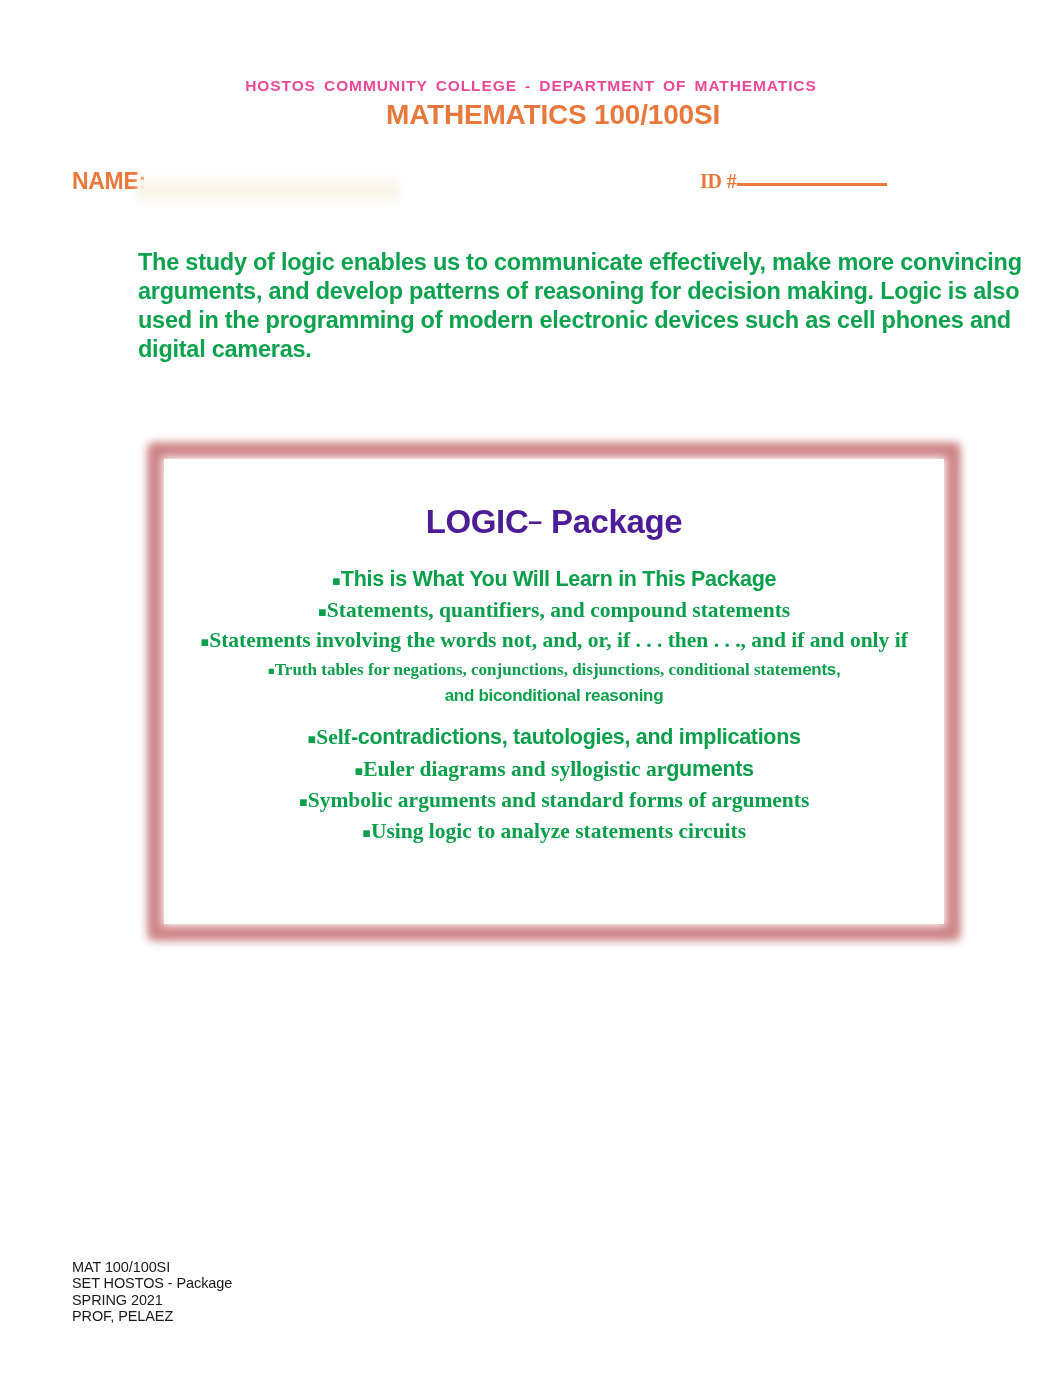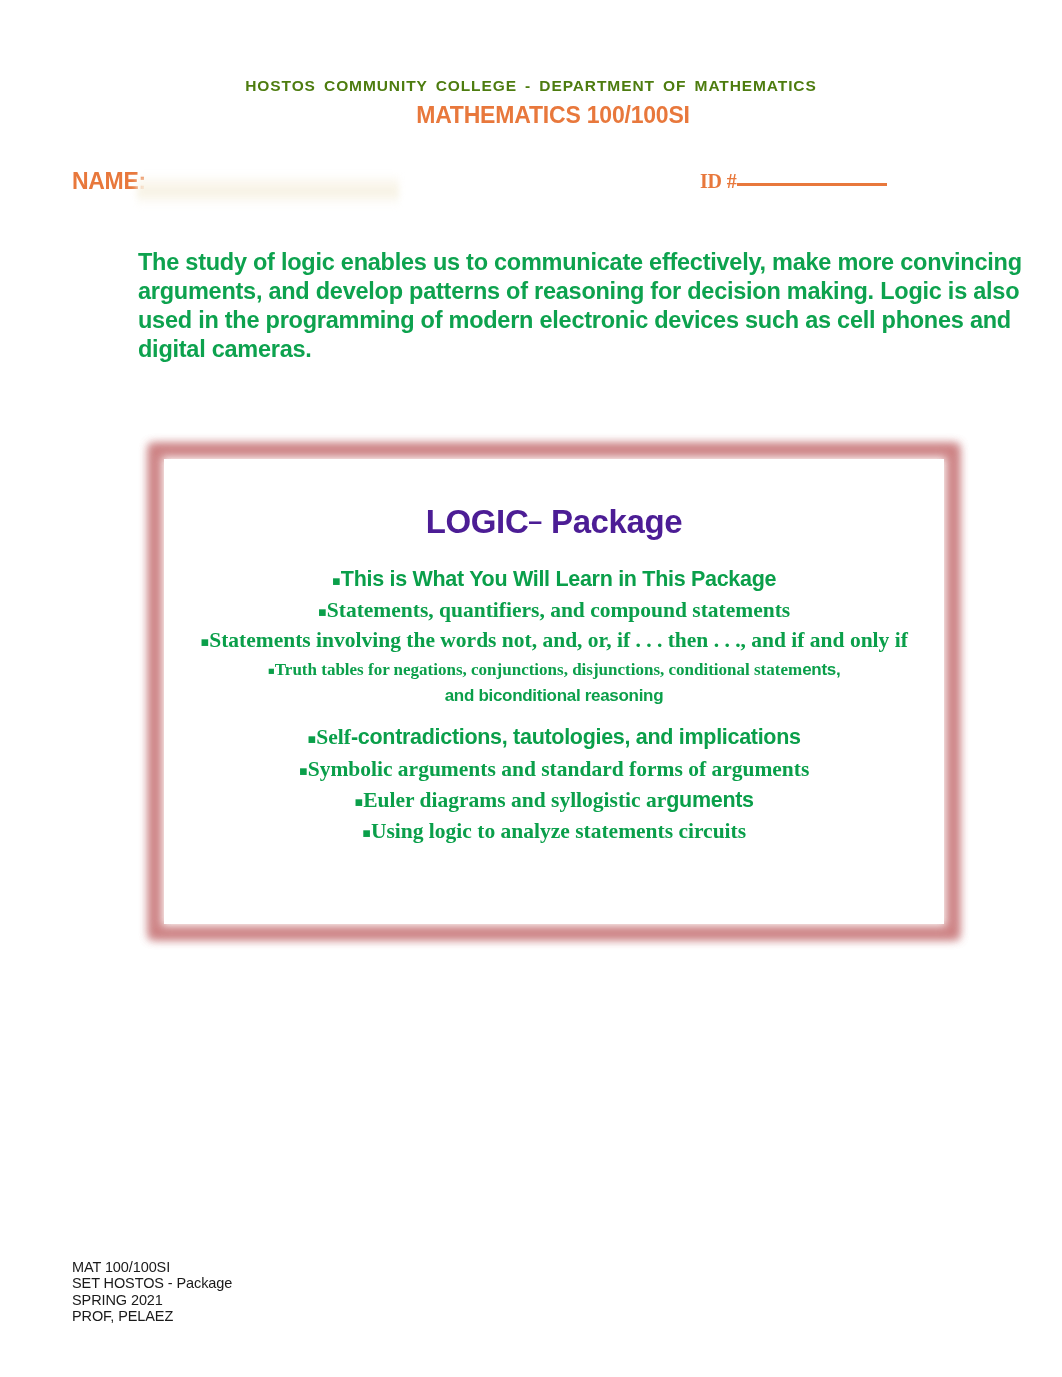--- a/index.html
+++ b/index.html
@@ -18,32 +18,32 @@
 
   
   .header {
     position: absolute;
     top: 76px;
     left: 0;
     width: 1062px;
     text-align: center;
   }
   .header-line1 {
-    color: #4d7c0f;
+    color: #ec4899;
     font-weight: bold;
     font-size: 15.5px;
     letter-spacing: 0.9px;
     word-spacing: 3px;
     font-family: "Liberation Sans", sans-serif;
     line-height: 20px;
   }
   .header-line2 {
     color: #e8783c;
     font-weight: bold;
-    font-size: 23px;
+    font-size: 28px;
     letter-spacing: -0.2px;
     font-family: "Liberation Sans", sans-serif;
     line-height: 32px;
     margin-top: 3px;
     margin-left: 44px;
   }
 
   
   .name-row {
     position: absolute;
@@ -248,23 +248,23 @@
 
       <div class="bullet-line bl2"><span class="sq">▪</span><span class="r">Statements, quantifiers, and compound statements</span></div>
 
       <div class="bullet-line bl3"><span class="sq">▪</span><span class="r">Statements involving the words not, and, or, if . . . then . . ., and if and only if</span></div>
 
       <div class="bullet-line bl4"><span class="sq">▪</span><span class="r">Truth tables for negations, conjunctions, disjunctions, conditional statem</span><span class="s">ents,</span><br><span class="s">and biconditional reasoning</span></div>
 
       <div class="bullet-line bl5"><span class="sq">▪</span><span class="r">Self</span><span class="s">-contradictions, tautologies, and implications</span></div>
 
 
+      <div class="bullet-line bl8"><span class="sq">▪</span><span class="r">Euler diagrams and syllogistic ar</span><span class="s">guments</span></div>
+
       <div class="bullet-line bl7"><span class="sq">▪</span><span class="r">Symbolic arguments and standard forms of arguments</span></div>
-
-      <div class="bullet-line bl8"><span class="sq">▪</span><span class="r">Euler diagrams and syllogistic ar</span><span class="s">guments</span></div>
 
       <div class="bullet-line bl9"><span class="sq">▪</span><span class="r">Using logic to analyze statements circuits</span></div>
 
     </div>
   </div>
 </div>
 
 <div class="footer">
   <div>MAT 100/100SI</div>
   <div>SET HOSTOS - Package</div>

